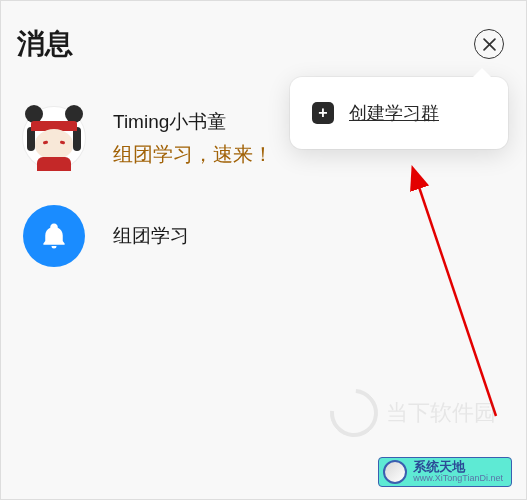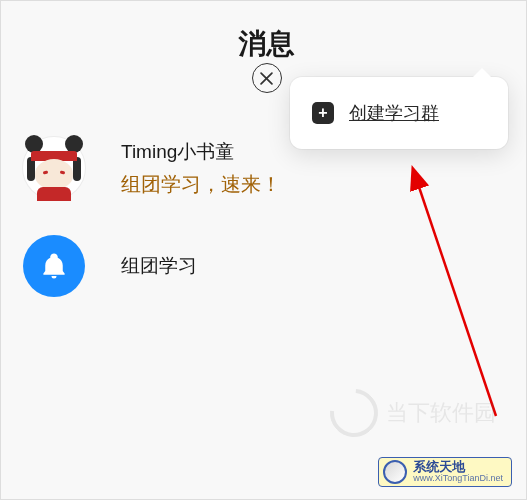--- a/index.html
+++ b/index.html
@@ -13,22 +13,21 @@
       background: #f8f8f8;
       font-family: -apple-system, BlinkMacSystemFont, "PingFang SC", "Microsoft YaHei", sans-serif;
       position: relative;
       overflow: hidden;
       border: 1px solid #ddd;
     }
     .header {
       display: flex;
       justify-content: space-between;
       align-items: center;
-      padding: 24px 22px 14px 28px;
-      flex-direction: column;
+      padding: 24px 22px 14px 16px;
     }
     .title {
       font-size: 28px;
       font-weight: 700;
       color: #1a1a1a;
     }
     .close-btn {
       width: 30px;
       height: 30px;
       border-radius: 50%;
@@ -42,21 +41,21 @@
     .close-btn svg {
       width: 13px;
       height: 13px;
     }
     .list {
       padding: 12px 22px;
     }
     .list-item {
       display: flex;
       align-items: center;
-      gap: 36px;
+      gap: 28px;
       padding: 18px 0;
     }
     .avatar {
       width: 62px;
       height: 62px;
       border-radius: 50%;
       flex-shrink: 0;
       display: flex;
       align-items: center;
       justify-content: center;
@@ -229,21 +228,21 @@
       color: #6a6a6a;
       font-weight: 500;
     }
     .watermark-footer {
       position: absolute;
       bottom: 12px;
       right: 14px;
       display: flex;
       align-items: center;
       gap: 6px;
-      background: #fef9c3;
+      background: #5eead4;
       border: 1px solid #3b5fb0;
       border-radius: 4px;
       padding: 2px 8px 2px 4px;
     }
     .wf-icon {
       width: 24px;
       height: 24px;
       border-radius: 50%;
       border: 2px solid #3b5fb0;
       position: relative;

